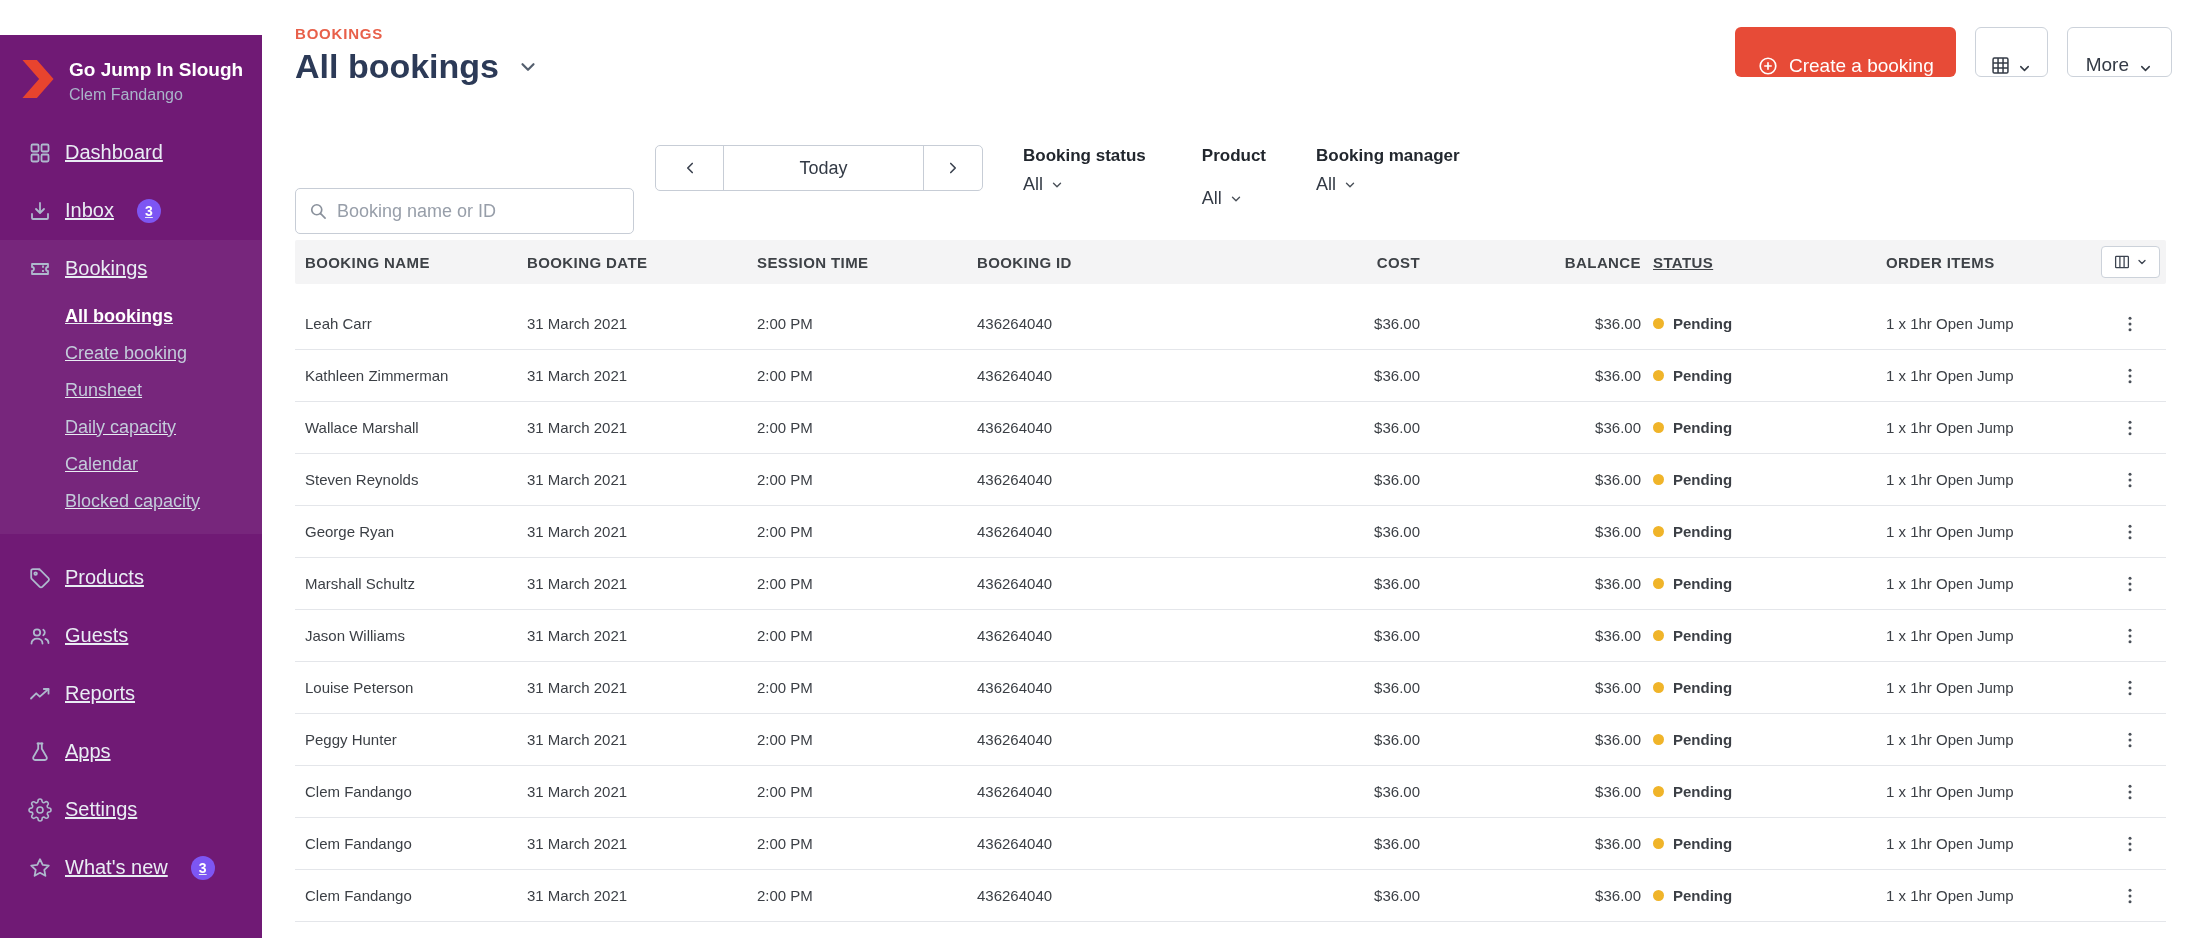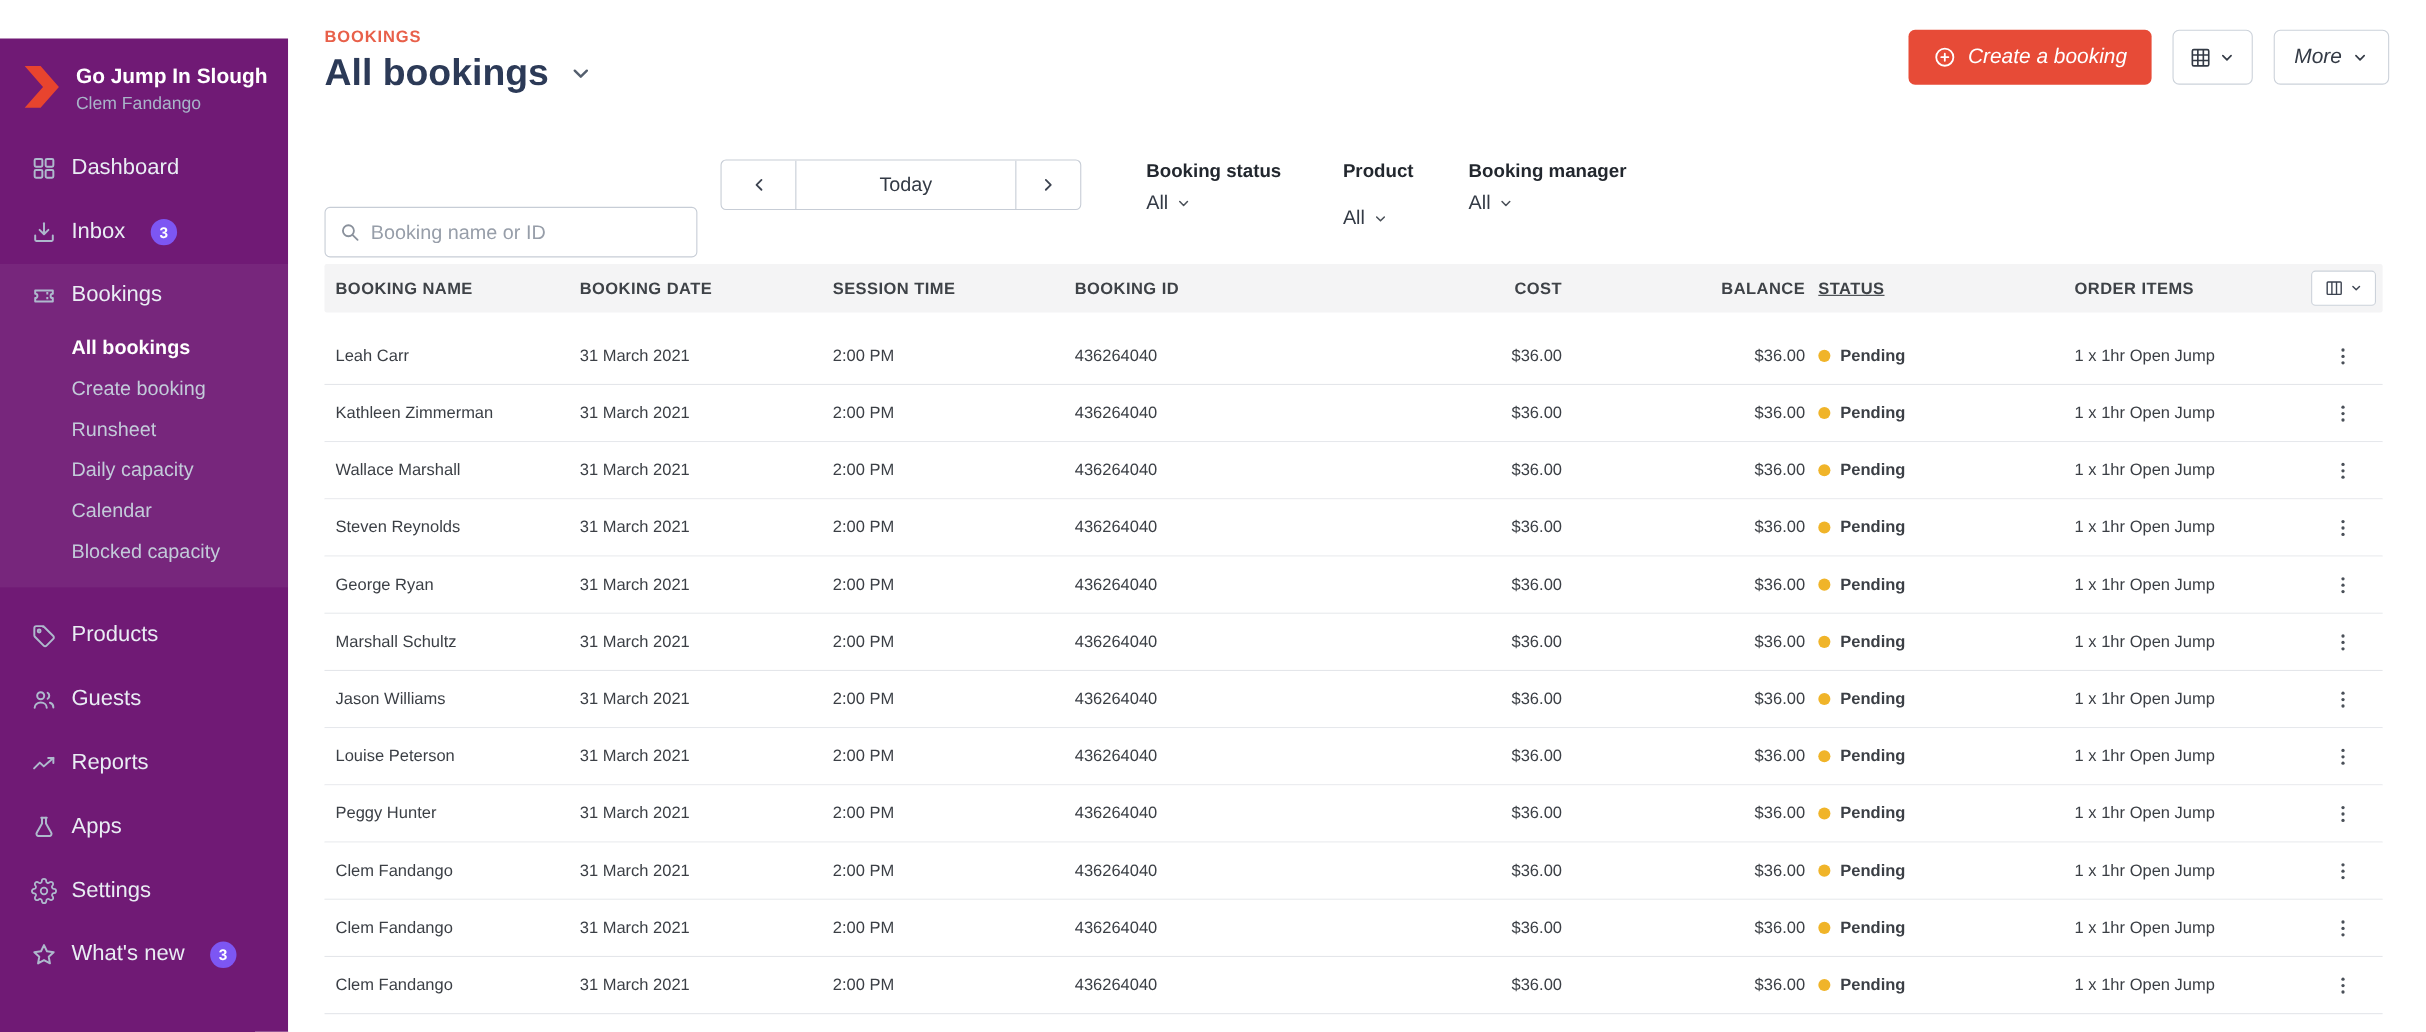--- a/index.html
+++ b/index.html
@@ -6,57 +6,57 @@
   html, body { width: 2205px; height: 938px; overflow: hidden; }
   body { font-family: "Liberation Sans", sans-serif; background: #fff; position: relative; }
   button { font-family: inherit; background: none; border: none; cursor: pointer; }
 
   
   .sidebar { position: absolute; left: 0; top: 0; width: 262px; height: 938px; background: #701a75; color: #e9edf4; margin-top: 35px; }
   .brand { display: flex; gap: 13px; padding: 24px 14px 18px 20px; align-items: flex-start; }
   .brand-logo { width: 36px; height: 40px; flex: none; }
   .brand-name { font-size: 19px; font-weight: bold; color: #fff; line-height: 1.15; white-space: nowrap; }
   .brand-user { font-size: 16px; color: #a9b4c9; margin-top: 5px; }
-  .nav { margin-top: 2px; }
+  .nav { margin-top: 2px; text-decoration: underline; }
   .nav-item { height: 58px; display: flex; align-items: center; padding: 0 14px 0 28px; gap: 13px; font-size: 20px; color: #e9edf4; cursor: pointer; }
   .nav-icon { width: 24px; height: 24px; flex: none; color: #aeb9cd; display: flex; }
   .nav-icon svg { width: 24px; height: 24px; }
   .nav-label { white-space: nowrap; }
   .badge { background: #7d56f3; color: #fff; font-size: 14px; font-weight: bold; min-width: 24px; height: 24px; border-radius: 12px; display: flex; align-items: center; justify-content: center; margin-left: 10px; padding: 0 6px; }
   .bookings-group { background: rgba(255,255,255,0.055); padding-bottom: 14px; margin-bottom: 15px; }
   .subitem { height: 37px; display: flex; align-items: center; padding-left: 65px; font-size: 18px; color: #c3cbda; cursor: pointer; white-space: nowrap; }
   .subitem.selected { color: #ffffff; font-weight: bold; }
 
   
   .main { position: absolute; left: 262px; top: 0; right: 0; height: 938px; background: #fff; }
   .eyebrow { position: absolute; left: 33px; top: 25px; font-size: 15px; font-weight: bold; letter-spacing: 0.8px; color: #e8604a; }
   .title-row { position: absolute; left: 33px; top: 47px; display: flex; align-items: center; gap: 18px; }
   .page-title { font-size: 34px; font-weight: bold; color: #2c3a57; }
   .title-caret { color: #545f6e; display: flex; }
 
   .actions { position: absolute; top: 27px; right: 33px; display: flex; gap: 19px; }
-  .btn { height: 50px; border-radius: 6px; display: flex; align-items: center; justify-content: center; font-size: 19px; font-style: italic; }
+  .btn { height: 50px; border-radius: 6px; display: flex; align-items: flex-end; justify-content: center; font-size: 19px; }
   .btn-primary { background: #e74b37; color: #fff; padding: 0 22px; gap: 10px; }
   .btn-outline { background: #fff; border: 1px solid #ccd2da; color: #333a45; }
   .btn-grid { width: 73px; gap: 6px; }
   .btn-more { padding: 0 18px; gap: 9px; }
 
   
   .filters { position: absolute; top: 145px; left: 33px; display: flex; align-items: flex-start; }
   .search-box { width: 339px; height: 46px; border: 1px solid #c7cdd6; border-radius: 5px; display: flex; align-items: center; padding: 0 12px; gap: 9px; background: #fff; margin-top: 43px; }
   .search-box svg { color: #8a919c; flex: none; }
   .search-box input { border: none; outline: none; font-size: 18px; flex: 1; color: #333a45; background: transparent; min-width: 0; }
   .search-box input::placeholder { color: #979ea9; }
   .datenav { display: flex; margin-left: 21px; height: 46px; border: 1px solid #c7cdd6; border-radius: 5px; overflow: hidden; background: #fff; }
   .seg { display: flex; align-items: center; justify-content: center; color: #3c4350; }
   .seg-prev { width: 68px; border-right: 1px solid #c7cdd6; }
   .seg-today { width: 199px; font-size: 18px; color: #333a45; }
   .seg-next { width: 59px; border-left: 1px solid #c7cdd6; }
   .filter-dd { display: flex; flex-direction: column; gap: 8px; padding-top: 1px; }
-  .dd-status { margin-left: 59px; text-align: right; }
+  .dd-status { margin-left: 40px; text-align: right; }
   .dd-product { margin-left: 56px; gap: 22px; }
   .dd-manager { margin-left: 50px; }
   .dd-label { font-size: 17px; font-weight: bold; color: #22272e; white-space: nowrap; }
   .dd-value { font-size: 18px; color: #333a45; display: flex; align-items: center; gap: 7px; cursor: pointer; }
   .dd-value svg { color: #4a5058; }
 
   
   .table-wrap { position: absolute; top: 240px; left: 33px; right: 39px; }
   .grid-cols { display: grid; grid-template-columns: 222px 230px 220px 250px 193px 221px 245px 1fr 72px; padding-left: 10px; align-items: center; }
   .thead { height: 44px; background: #f4f4f5; position: relative; border-radius: 2px; }

